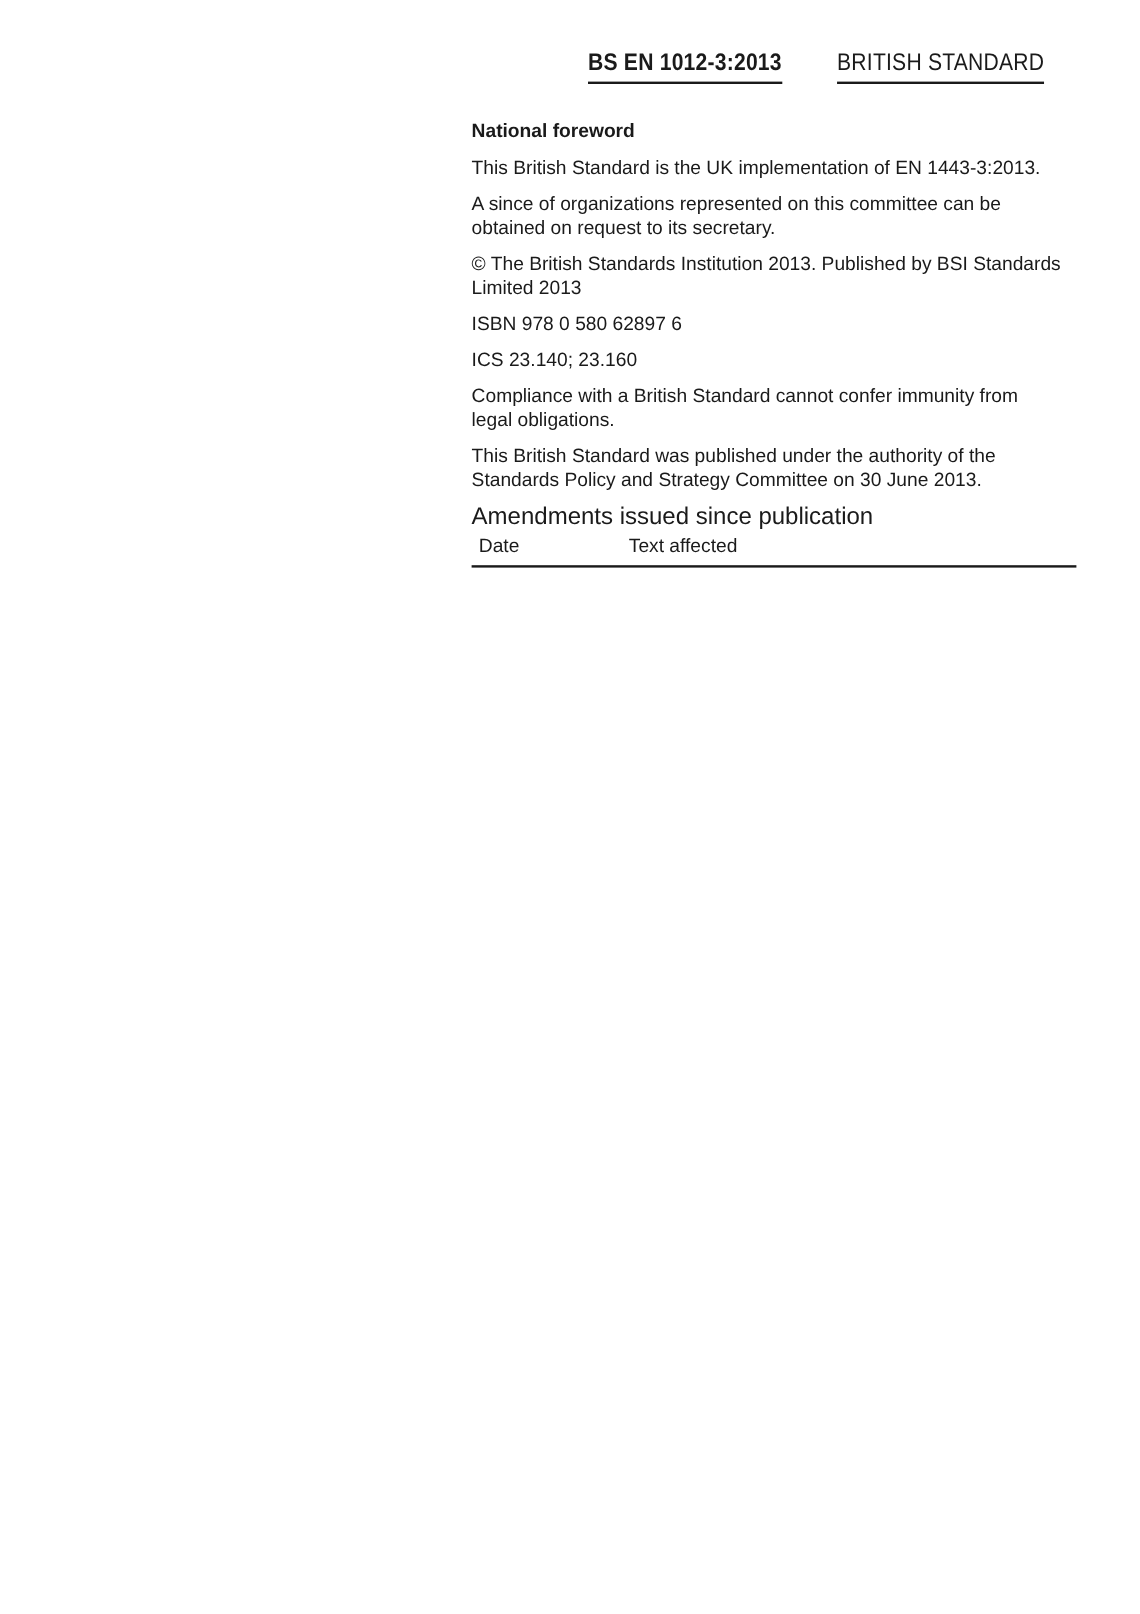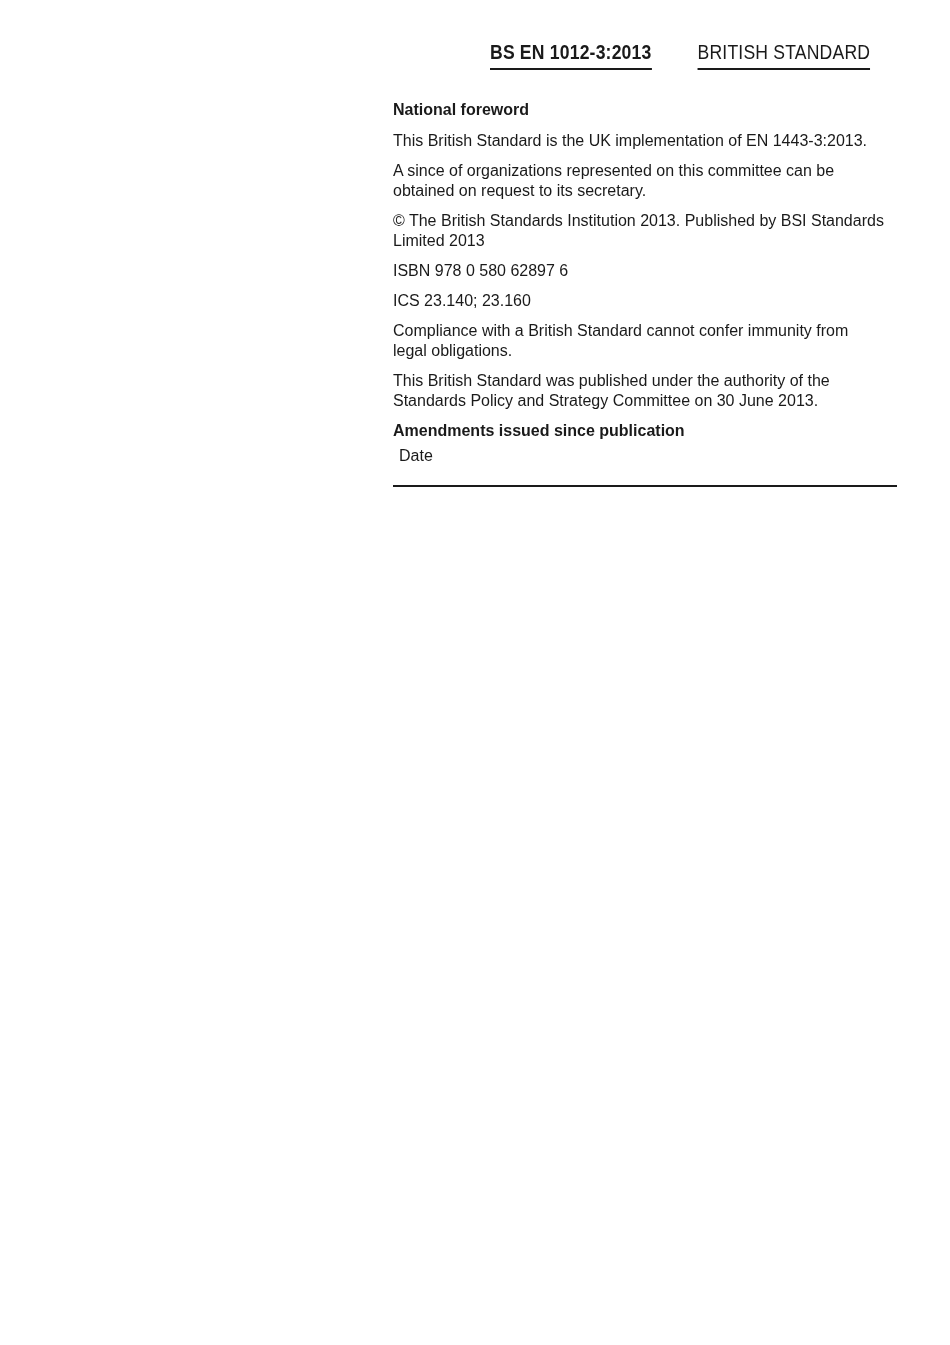--- a/index.html
+++ b/index.html
@@ -61,32 +61,32 @@
     margin-bottom: 11px;
   }
   .para {
     white-space: pre-line;
     margin-bottom: 10px;
   }
   .para.bold {
     font-weight: normal;
   }
   .amendments-heading {
-    font-size: 16px;
-    font-weight: bold;
+    font-size: 20px;
+    font-weight: normal;
     line-height: 20px;
     margin-bottom: 4px;
   }
   .amend-table {
     width: 504px;
     border-bottom: 2px solid #1a1a1a;
   }
   .amend-table-header {
     display: flex;
-    padding: 1px 0 19px 6px;
+    padding: 1px 0 5px 6px;
     line-height: 20px;
   }
   .amend-col-date {
     width: 125px;
     flex: 0 0 125px;
   }
   .amend-col-text {
     flex: 1;
   }
 </style>
@@ -122,18 +122,19 @@
 legal obligations.</div>
 
     <div class="para">This British Standard was published under the authority of the
 Standards Policy and Strategy Committee on 30 June 2013.</div>
 
     <div class="amendments-heading">Amendments issued since publication</div>
 
     <div class="amend-table">
       <div class="amend-table-header">
         <span class="amend-col-date">Date</span>
+        <span class="amend-col-text">Text affected</span>
       </div>
     </div>
 
   </div>
 
 </div>
 
 </body></html>

